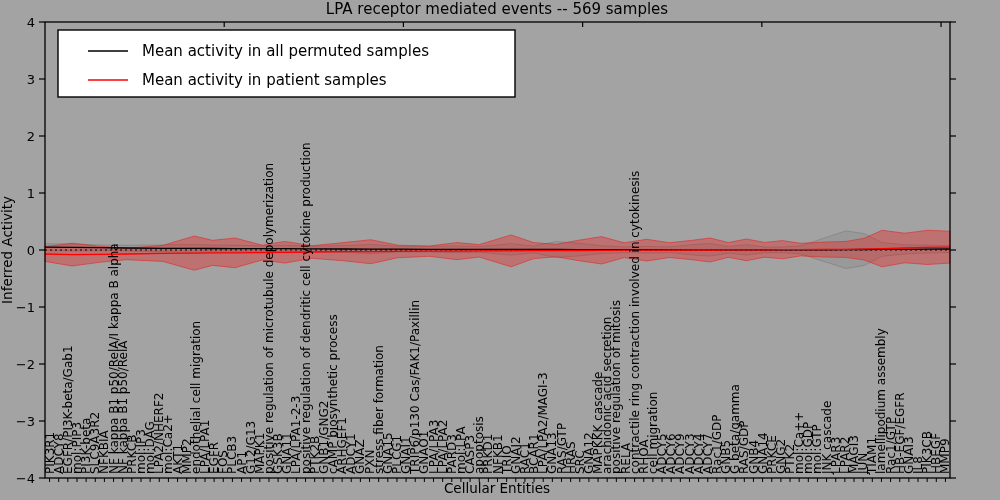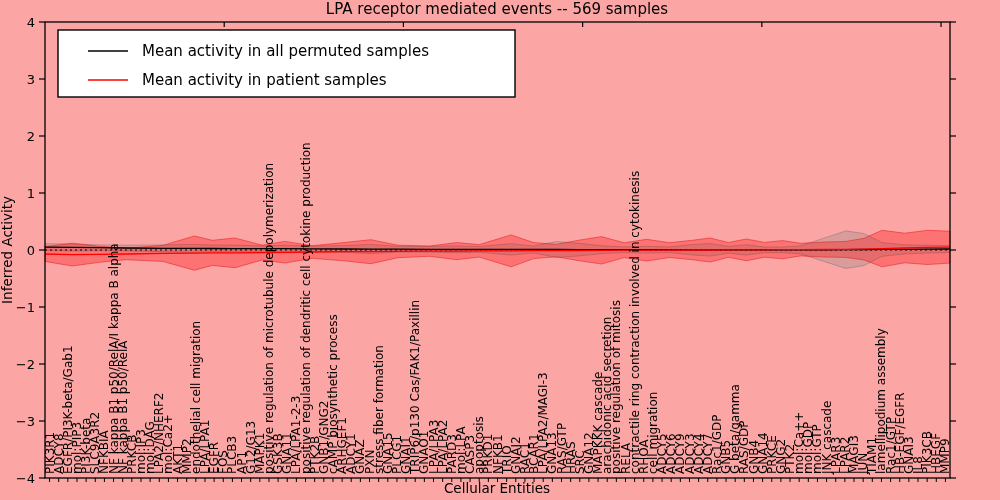--- a/index.html
+++ b/index.html
@@ -1,19 +1,19 @@
 <!DOCTYPE html>
 <html><head>
 <meta charset="utf-8">
 <style>
   html,body{margin:0;padding:0;background:#ffffff;}
   .figure{
     position:relative;
     width:1000px;height:500px;
-    background:#fca5a5;
+    background:#a3a3a3;
     font-family:"DejaVu Sans","Liberation Sans",sans-serif;
     overflow:hidden;
   }
   svg{position:absolute;left:0;top:0;}
   text{fill:#000000;}
 </style>
 </head>
 <body>
 
 <div class="figure">

